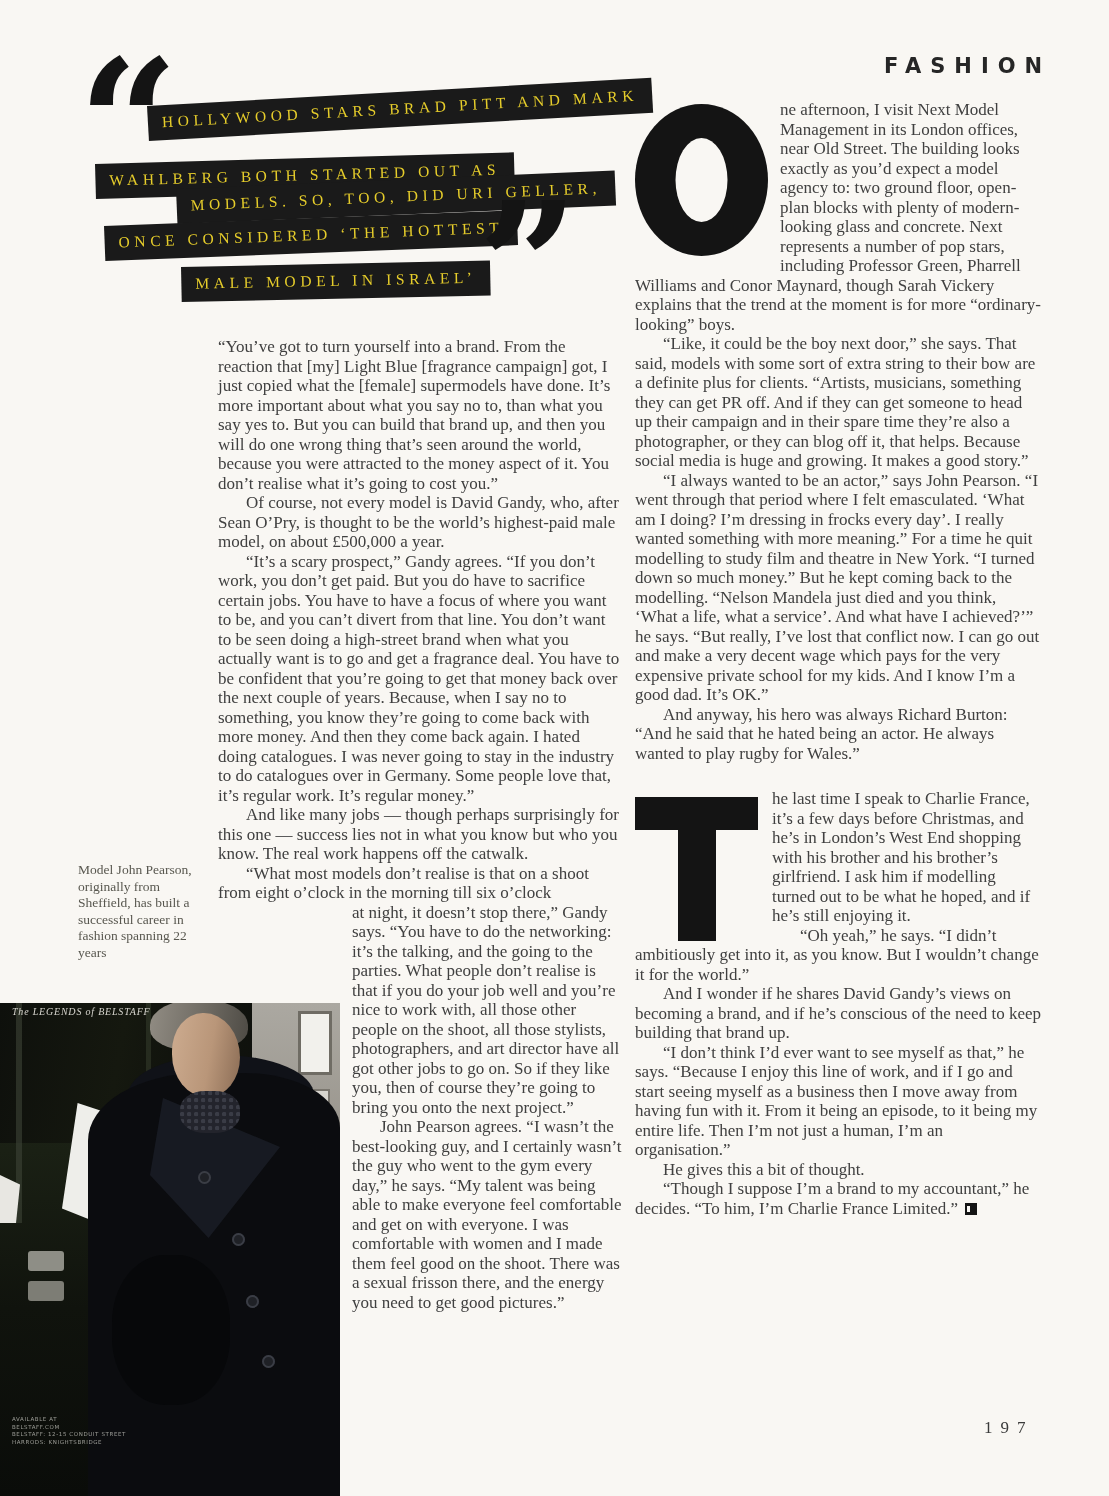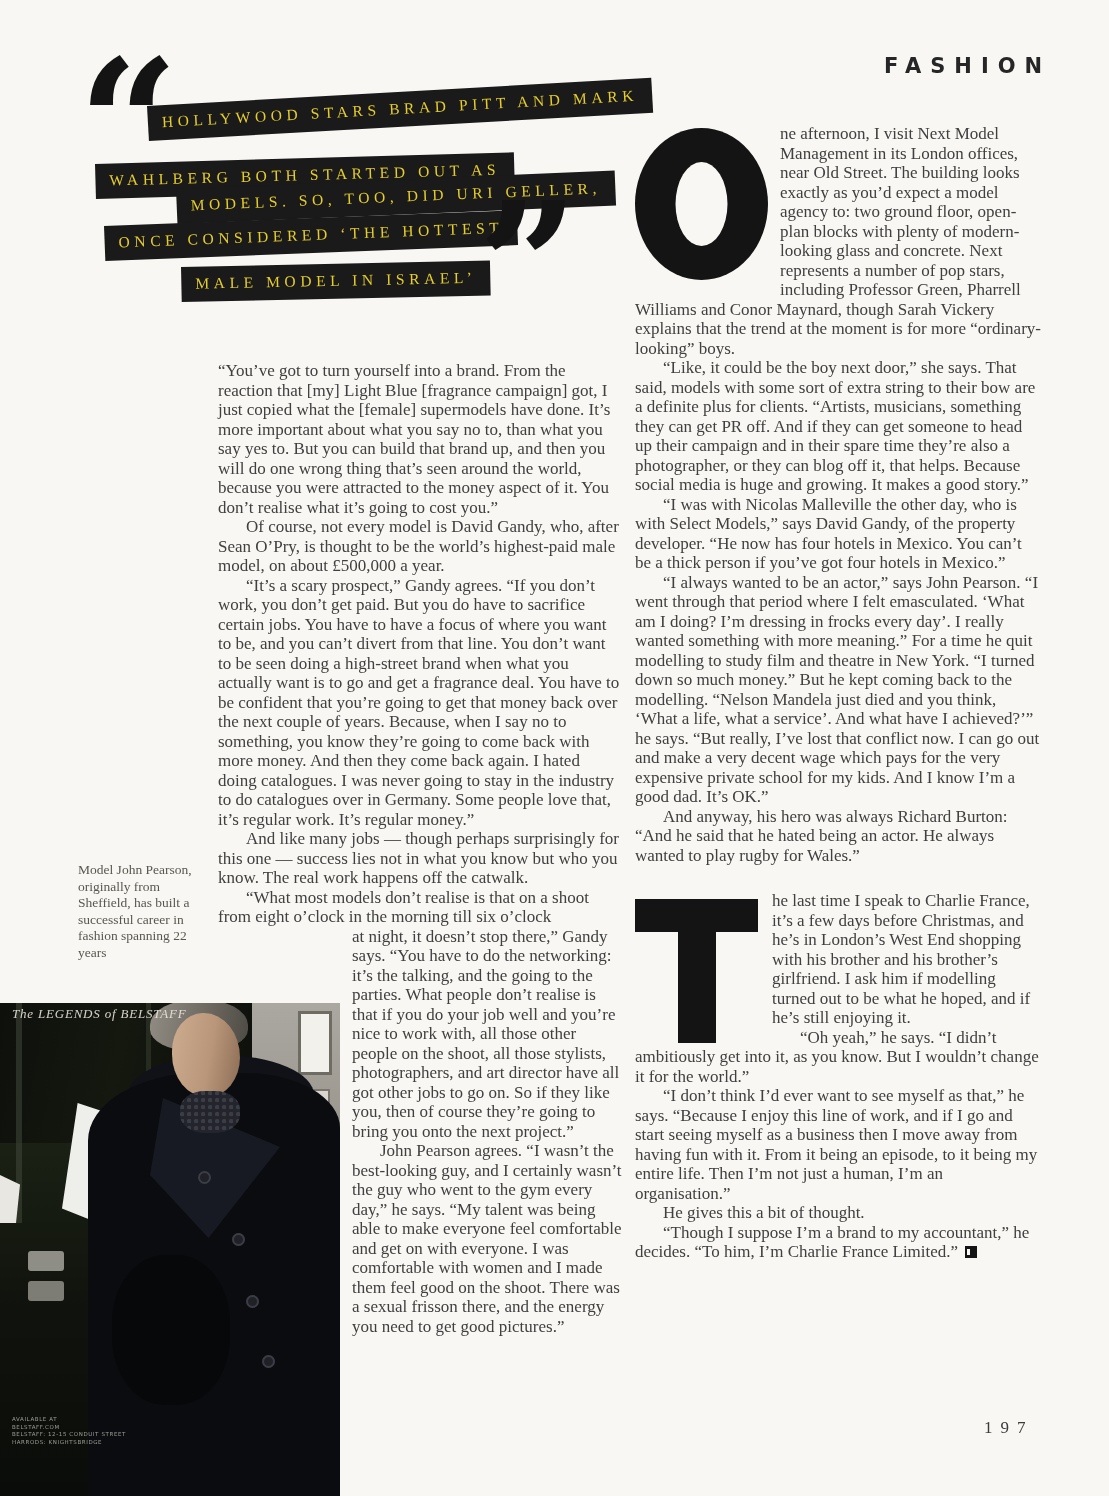--- a/index.html
+++ b/index.html
@@ -19,21 +19,21 @@
   .qbar{position:absolute;display:inline-block;white-space:nowrap;background:#1a1a1a;color:#e6cd2b;
     font-family:"Liberation Serif",serif;font-size:15.5px;letter-spacing:4.6px;
     padding:8px 14px 9px 14px;transform-origin:left top;}
   .qbar1{left:147px;top:106px;transform:rotate(-3.2deg);}
   .qbar2{left:95px;top:164px;transform:rotate(-1.6deg);}
   .qbar3{left:176px;top:189px;transform:rotate(-2.4deg);}
   .qbar4{left:104px;top:226px;transform:rotate(-2.2deg);}
   .qbar5{left:181px;top:267px;transform:rotate(-1.2deg);}
 
   
-  .col{position:absolute;font-size:17px;line-height:19.5px;color:#404040;text-align:left;margin-top:24px;}
+  .col{position:absolute;font-size:17px;line-height:19.5px;color:#404040;text-align:left;}
   .col p{margin:0;text-indent:28px;}
   .col p.noindent{text-indent:0;}
   .col-left{left:218px;top:337px;width:404px;}
   .col-right{left:635px;top:100px;width:406px;}
   .narrow{margin-left:134px;width:270px;}
 
   
   .dropcap{float:left;margin:4px 12px 2px 0;}
   .dc-o{width:133px;height:152px;}
   .dc-t{width:125px;height:148px;position:relative;}
@@ -92,21 +92,21 @@
     box-shadow:inset 0 0 0 2px #3a3d45;}
   .ph-hair{position:absolute;left:150px;top:-4px;width:98px;height:52px;
     background:linear-gradient(100deg,#928d84 0%,#6e6a62 55%,#4d4a44 100%);
     border-radius:50% 50% 42% 42%;}
   .ph-face{position:absolute;left:172px;top:10px;width:68px;height:84px;
     background:linear-gradient(100deg,#cdac90 0%,#b99679 55%,#8a6c55 100%);
     border-radius:46% 54% 48% 52%;}
   .ph-scarf{position:absolute;left:180px;top:88px;width:60px;height:42px;border-radius:42%;
     background:radial-gradient(circle at 30% 30%,#3a3c46 2px,transparent 2.5px) 0 0/7px 7px,#23242c;}
   .ph-title{position:absolute;left:12px;top:3px;font-family:"Liberation Serif",serif;font-style:italic;
-    font-size:13px;letter-spacing:.8px;color:#e8e6df;opacity:.9;}
+    font-size:10px;letter-spacing:.8px;color:#e8e6df;opacity:.9;}
   .ph-credit{position:absolute;left:12px;top:413px;font-family:"DejaVu Sans",sans-serif;
     font-size:5.5px;line-height:7.5px;letter-spacing:.6px;color:#c9c9c2;opacity:.75;}
 </style>
 </head>
 <body>
 
 <div class="page">
 
   <div class="fashion-head">FASHION</div>
 
@@ -138,32 +138,32 @@
     <div>
       <p class="noindent">
         <span class="dropcap dc-o">
           <svg width="133" height="152" viewBox="0 0 133 152" aria-hidden="true">
             <ellipse cx="66.5" cy="76" rx="66.5" ry="76" fill="#141414"></ellipse>
             <ellipse cx="66.5" cy="76" rx="26" ry="42" fill="#f9f7f3"></ellipse>
           </svg>
         </span><span>ne afternoon, I visit Next Model Management in its London offices, near Old Street. The building looks exactly as you’d expect a model agency to: two ground floor, open-plan blocks with plenty of modern-looking glass and concrete. Next represents a number of pop stars, including Professor Green, Pharrell Williams and Conor Maynard, though Sarah Vickery explains that the trend at the moment is for more “ordinary-looking” boys.</span>
       </p>
       <p>“Like, it could be the boy next door,” she says. That said, models with some sort of extra string to their bow are a definite plus for clients. “Artists, musicians, something they can get PR off. And if they can get someone to head up their campaign and in their spare time they’re also a photographer, or they can blog off it, that helps. Because social media is huge and growing. It makes a good story.”</p>
-      <p>“I was with Nicolas Malleville the other day, who is with Select Models,” says David Gandy, of the property developer. “He now has four hotels in Mexico. You can’t be a thick person if you’ve got four hotels in Mexico.”</p>
       <p>“I always wanted to be an actor,” says John Pearson. “I went through that period where I felt emasculated. ‘What am I doing? I’m dressing in frocks every day’. I really wanted something with more meaning.” For a time he quit modelling to study film and theatre in New York. “I turned down so much money.” But he kept coming back to the modelling. “Nelson Mandela just died and you think, ‘What a life, what a service’. And what have I achieved?’” he says. “But really, I’ve lost that conflict now. I can go out and make a very decent wage which pays for the very expensive private school for my kids. And I know I’m a good dad. It’s OK.”</p>
       <p>And anyway, his hero was always Richard Burton: “And he said that he hated being an actor. He always wanted to play rugby for Wales.”</p>
     </div>
     <div class="section2">
       <p class="noindent">
         <span class="dropcap dc-t">
           <span class="bar"></span>
             <span class="stem"></span>
         </span><span>he last time I speak to Charlie France, it’s a few days before Christmas, and he’s in London’s West End shopping with his brother and his brother’s girlfriend. I ask him if modelling turned out to be what he hoped, and if he’s still enjoying it.</span>
       </p>
       <p>“Oh yeah,” he says. “I didn’t ambitiously get into it, as you know. But I wouldn’t change it for the world.”</p>
+      <p>And I wonder if he shares David Gandy’s views on becoming a brand, and if he’s conscious of the need to keep building that brand up.</p>
       <p>“I don’t think I’d ever want to see myself as that,” he says. “Because I enjoy this line of work, and if I go and start seeing myself as a business then I move away from having fun with it. From it being an episode, to it being my entire life. Then I’m not just a human, I’m an organisation.”</p>
       <p>He gives this a bit of thought.</p>
       <p><span>“Though I suppose I’m a brand to my accountant,” he decides. “To him, I’m Charlie France Limited.”</span><span class="endmark"></span></p>
     </div>
   </div>
 
   <div class="photo">
     <div class="ph-vehicle">
       <div class="ph-vwindow"></div>
       <div class="ph-pillar1"></div>

